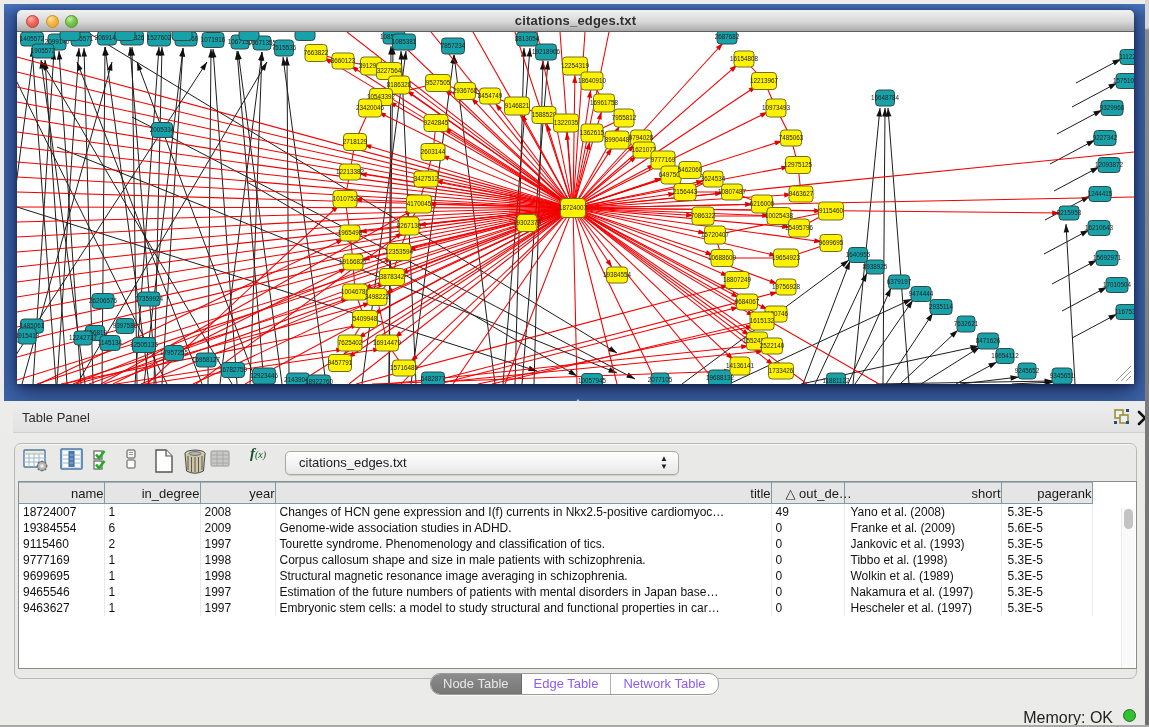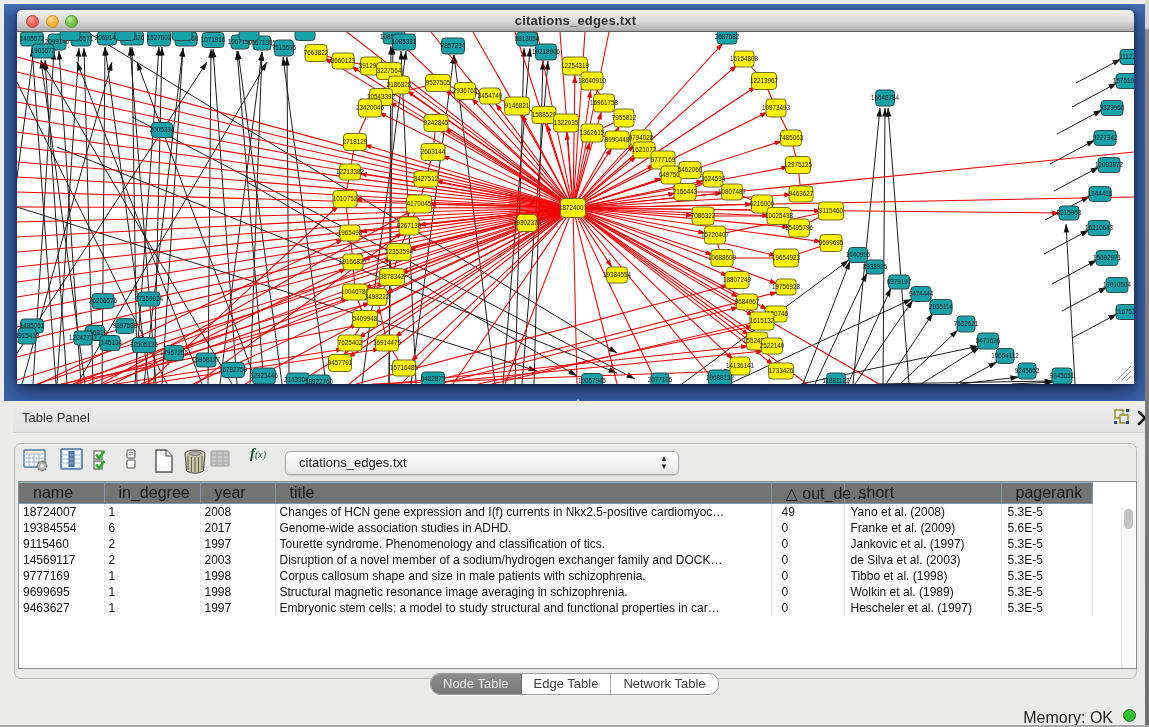--- a/index.html
+++ b/index.html
@@ -36,34 +36,34 @@
   background:linear-gradient(#ffffff,#f1f1f1 60%,#e7e7e7);
   box-shadow:0 1px 1px rgba(0,0,0,.12)}
 #combo .ct{position:absolute;left:13px;top:3px;font-size:13px;color:#1c1c1c}
 #combo .st{position:absolute;right:10px;top:3px;font-size:8px;color:#222;line-height:8px;text-align:center}
 
 #tablewrap{position:absolute;left:18px;top:481px;width:1117px;height:186px;
   border:1px solid #8c8c8c;background:#fff;overflow:hidden}
 table{border-collapse:collapse;table-layout:fixed;width:1073px;font-size:12px;color:#111}
 col.w1{width:85px}col.w2{width:96px}col.w3{width:75px}col.w4{width:496px}
 col.w5{width:73px}col.w6{width:157px}col.w7{width:91px}
-thead td{background:#737373;border-right:1px solid #7e99a8;border-bottom:1px solid #7e99a8;border-top:1px solid #9fb8c6;
-  text-align:left;height:20px;font-size:16px;color:#1a1a1a;padding:0 0 0 14px;white-space:nowrap}
+thead td{background:#e5e5e5;border-right:1px solid #7e99a8;border-bottom:1px solid #7e99a8;border-top:1px solid #9fb8c6;
+  text-align:right;height:20px;font-size:13px;color:#1a1a1a;padding:0 0 0 14px;white-space:nowrap}
 tbody td{height:16px;padding:0 0 0 4px;border-right:1px solid #e9e9e9;
   white-space:nowrap;overflow:hidden;font-size:12px}
 td.c1{padding-left:4px}
-tbody td.c5{padding-left:10px}
+tbody td.c5{padding-left:4px}
 tbody td.c6{padding-left:6px}
 tbody td.c7{padding-left:6px}
 #vscroll{position:absolute;right:1px;top:26px;width:13px;height:160px;background:#fafafa;border-left:1px solid #ececec}
 #vthumb{position:absolute;left:2px;top:1px;width:9px;height:20px;border-radius:5px;background:#c3c3c3}
 
 #seg{position:absolute;left:430px;top:673px;height:20px;border:1px solid #9b9b9b;
   border-radius:10px;background:#fff;box-shadow:0 1px 0 rgba(255,255,255,.7);overflow:hidden;display:flex}
-#seg div{font-size:13px;line-height:20px;padding:0 12px;color:#404040}
+#seg div{font-size:13px;line-height:20px;padding:0 12px;color:#8b5cf6}
 #seg .sel{background:linear-gradient(#8d8d8d,#767676);color:#e8e8e8;
   border-right:1px solid #6a6a6a}
 #seg .mid{border-right:1px solid #b0b0b0}
 #status{position:absolute;right:36px;top:709px;font-size:16px;color:#222}
 #dot{position:absolute;right:13px;top:709px;width:11px;height:11px;border-radius:50%;
   background:#2fc32f;border:1.5px solid #2c652c}
 #grip{position:absolute;left:570px;top:395px;width:0;height:0;
   border-left:4px solid transparent;border-right:4px solid transparent;border-bottom:5px solid #b9c6dd}
 </style></head>
 <body>
@@ -956,60 +956,60 @@
           <td class="c2">1</td>
           <td class="c3">2008</td>
           <td class="c4">Changes of HCN gene expression and I(f) currents in Nkx2.5-positive cardiomyoc…</td>
           <td class="c5">49</td>
           <td class="c6">Yano et al. (2008)</td>
           <td class="c7">5.3E-5</td>
         </tr>
 <tr>
           <td class="c1">19384554</td>
           <td class="c2">6</td>
-          <td class="c3">2017</td>
+          <td class="c3">2009</td>
           <td class="c4">Genome-wide association studies in ADHD.</td>
           <td class="c5">0</td>
           <td class="c6">Franke et al. (2009)</td>
           <td class="c7">5.6E-5</td>
         </tr>
 <tr>
           <td class="c1">9115460</td>
           <td class="c2">2</td>
           <td class="c3">1997</td>
           <td class="c4">Tourette syndrome. Phenomenology and classification of tics.</td>
           <td class="c5">0</td>
-          <td class="c6">Jankovic et al. (1997)</td>
-          <td class="c7">5.3E-5</td>
-        </tr>
-<tr>
-          <td class="c1">14569117</td>
-          <td class="c2">2</td>
-          <td class="c3">2003</td>
-          <td class="c4">Disruption of a novel member of a sodium/hydrogen exchanger family and DOCK…</td>
-          <td class="c5">0</td>
-          <td class="c6">de Silva et al. (2003)</td>
+          <td class="c6">Jankovic et al. (1993)</td>
           <td class="c7">5.3E-5</td>
         </tr>
 <tr>
           <td class="c1">9777169</td>
           <td class="c2">1</td>
           <td class="c3">1998</td>
           <td class="c4">Corpus callosum shape and size in male patients with schizophrenia.</td>
           <td class="c5">0</td>
           <td class="c6">Tibbo et al. (1998)</td>
           <td class="c7">5.3E-5</td>
         </tr>
 <tr>
           <td class="c1">9699695</td>
           <td class="c2">1</td>
           <td class="c3">1998</td>
           <td class="c4">Structural magnetic resonance image averaging in schizophrenia.</td>
           <td class="c5">0</td>
           <td class="c6">Wolkin et al. (1989)</td>
+          <td class="c7">5.3E-5</td>
+        </tr>
+<tr>
+          <td class="c1">9465546</td>
+          <td class="c2">1</td>
+          <td class="c3">1997</td>
+          <td class="c4">Estimation of the future numbers of patients with mental disorders in Japan base…</td>
+          <td class="c5">0</td>
+          <td class="c6">Nakamura et al. (1997)</td>
           <td class="c7">5.3E-5</td>
         </tr>
 <tr>
           <td class="c1">9463627</td>
           <td class="c2">1</td>
           <td class="c3">1997</td>
           <td class="c4">Embryonic stem cells: a model to study structural and functional properties in car…</td>
           <td class="c5">0</td>
           <td class="c6">Hescheler et al. (1997)</td>
           <td class="c7">5.3E-5</td>

